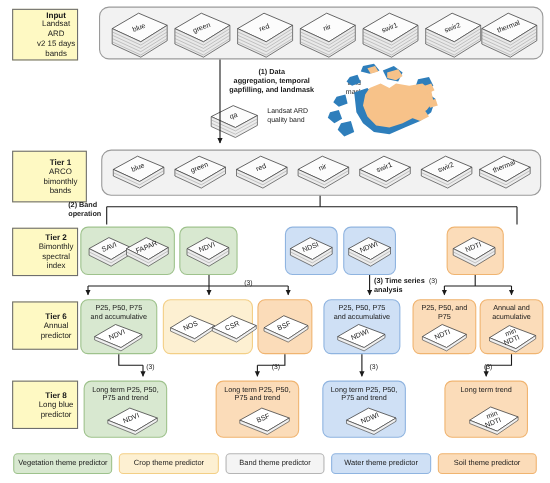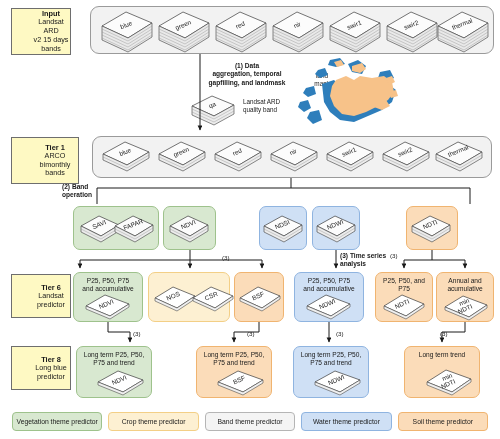--- a/index.html
+++ b/index.html
@@ -69,24 +69,29 @@
     <div>bands</div>
   </div>
 
   <div class="abs tierbox" style="left:11px;top:137px;width:68px;height:47px;">
     <div class="t-title">Tier 1</div>
     <div>ARCO</div>
     <div>bimonthly</div>
     <div>bands</div>
   </div>
 
+  <div class="abs tierbox" style="left:11px;top:207px;width:60px;height:44px;">
+    <div class="t-title">Tier 2</div>
+    <div>Bimonthly</div>
+    <div>spectral index</div>
+  </div>
 
   <div class="abs tierbox" style="left:11px;top:274px;width:60px;height:44px;">
     <div class="t-title">Tier 6</div>
-    <div>Landsat</div>
+    <div>Annual</div>
     <div>predictor</div>
   </div>
 
   <div class="abs tierbox" style="left:11px;top:346px;width:60px;height:44px;">
     <div class="t-title">Tier 8</div>
     <div>Long blue</div>
     <div>predictor</div>
   </div>
 
   <div class="abs bandbar" style="left:90px;top:6px;width:404px;height:48px;"></div>

